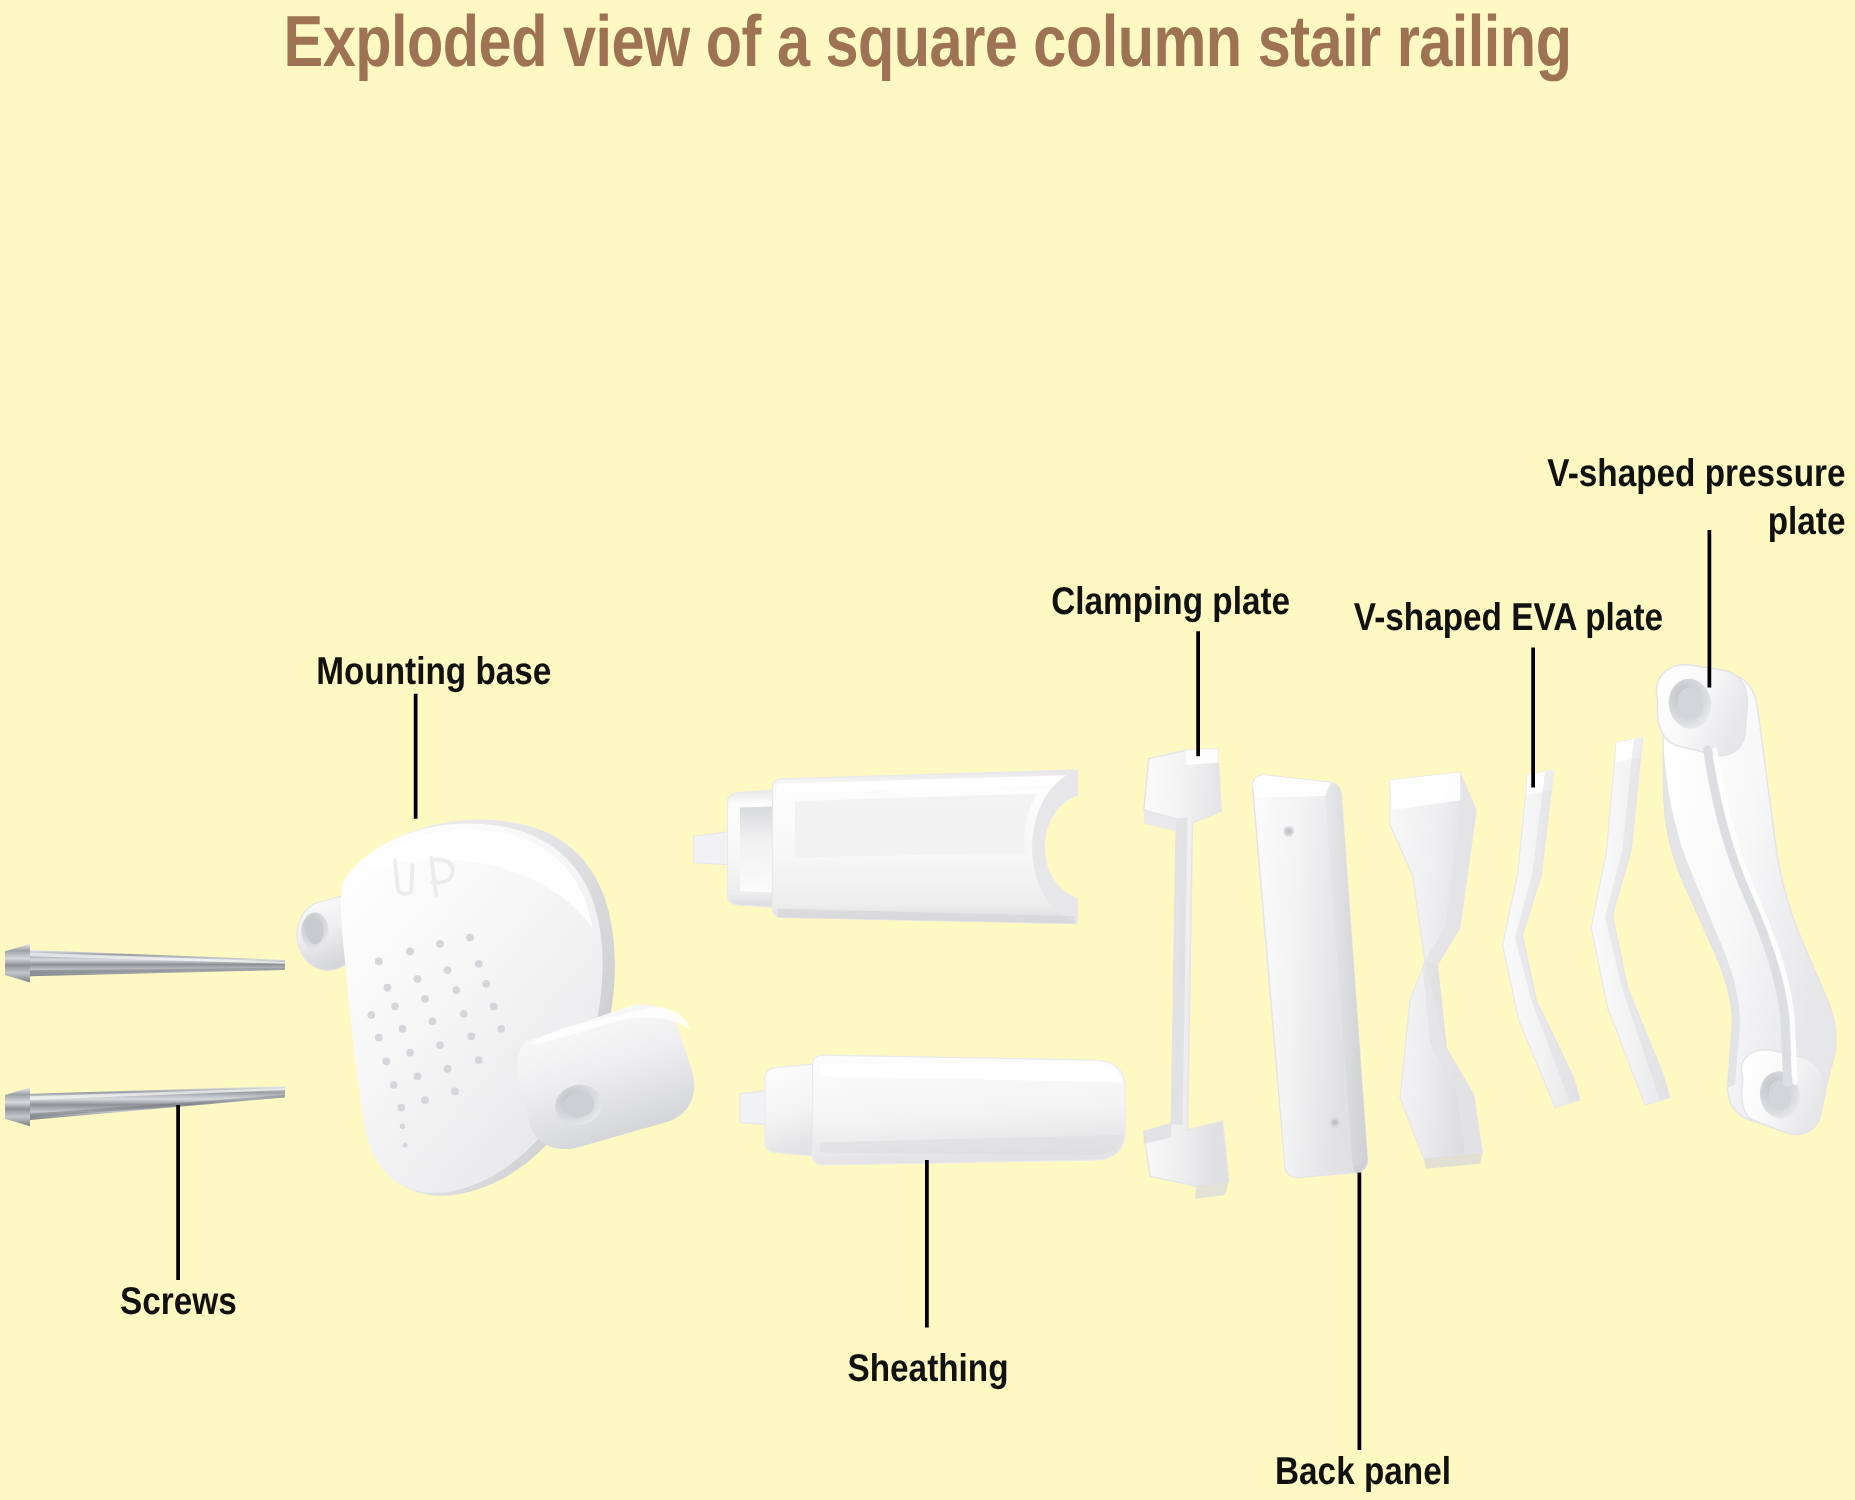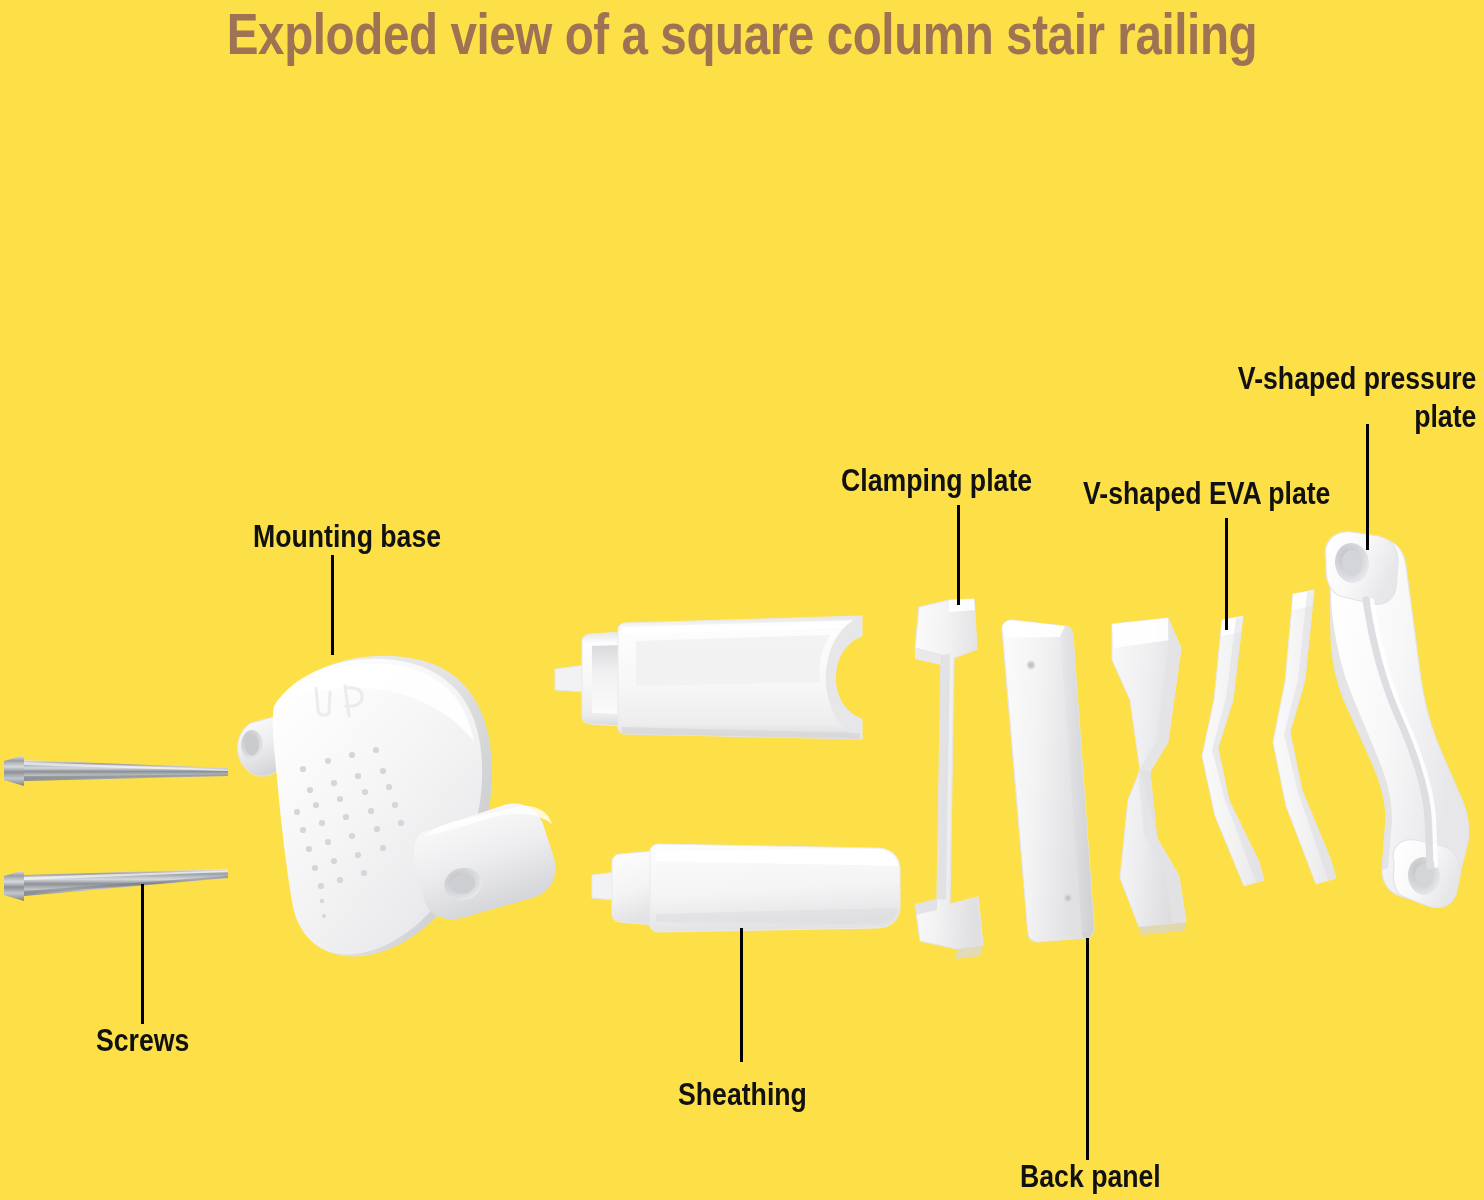--- a/index.html
+++ b/index.html
@@ -63,21 +63,21 @@
   
   #parts {
     position: absolute;
     left: 0; top: 0;
     width: 1484px; height: 1200px;
   }
 </style>
 </head>
 <body>
 
-<div id="stage" style="background: #fde047;">
+<div id="stage" style="background: #fef9c3;">
 
   <div id="title" style="color: rgb(157, 115, 84);">Exploded view of a square column stair railing</div>
 
   <svg id="parts" viewBox="0 0 1484 1200">
     <defs>
       <linearGradient id="gScrew" x1="0" y1="0" x2="0" y2="1">
         <stop offset="0%" stop-color="#e9eaec"></stop>
         <stop offset="18%" stop-color="#9ca0a6"></stop>
         <stop offset="38%" stop-color="#d7d9dc"></stop>
         <stop offset="55%" stop-color="#8d9197"></stop>

